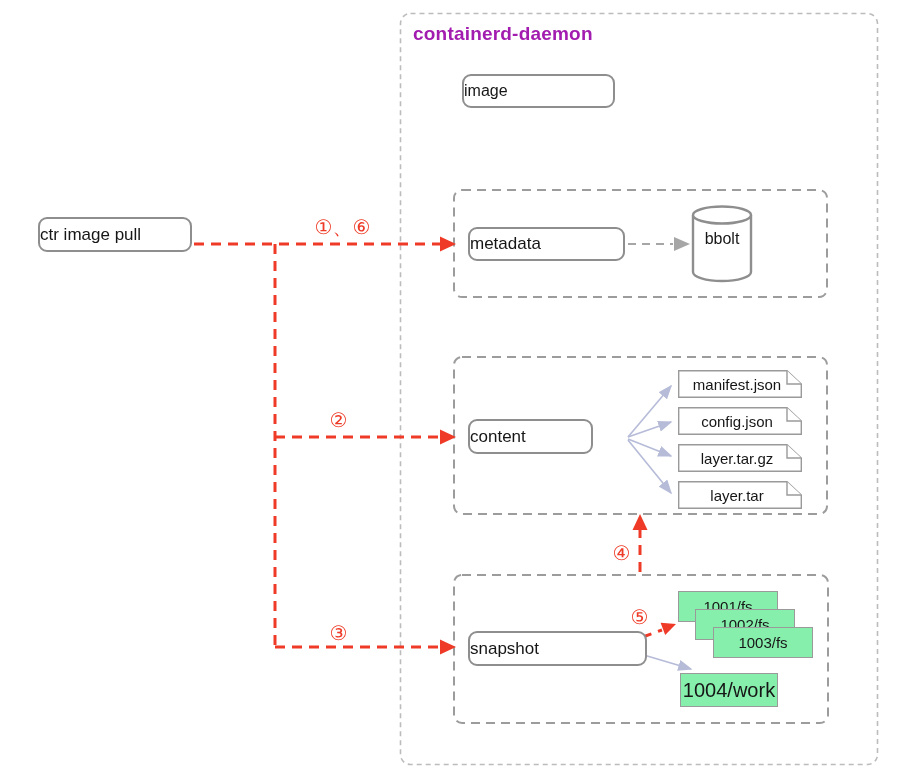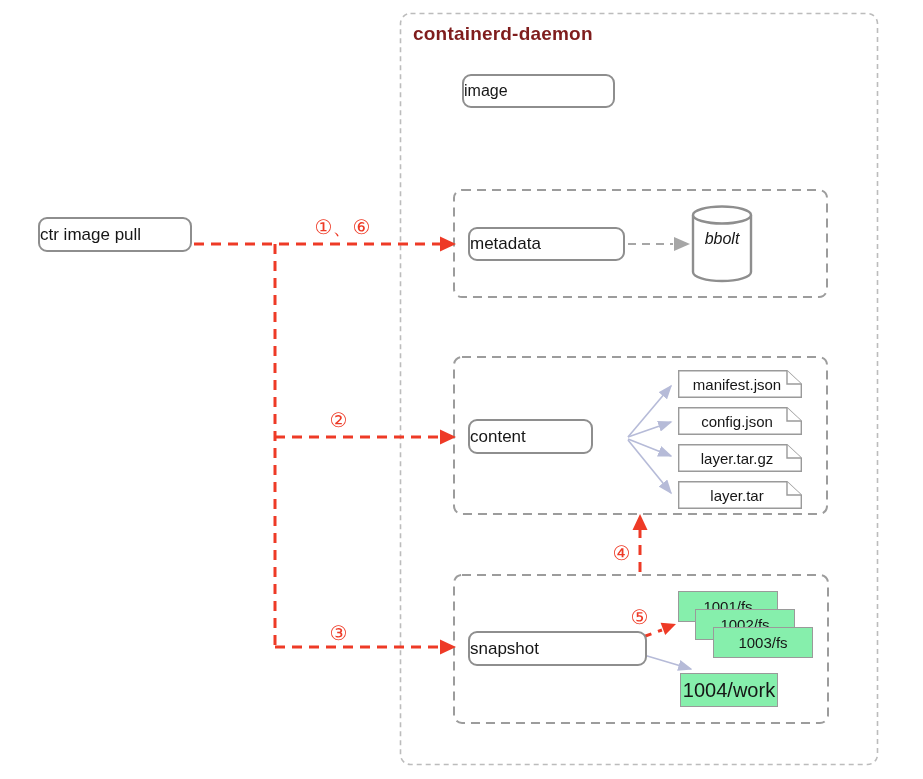--- a/index.html
+++ b/index.html
@@ -7,21 +7,21 @@
     position:relative;width:923px;height:779px;background:#ffffff;overflow:hidden;
     font-family:"Liberation Sans", sans-serif;color:#161616;
   }
   #arrows{position:absolute;left:0;top:0;z-index:1;}
   .node{
     position:absolute;z-index:2;background:#ffffff;border:2px solid #8e8e8e;
     border-radius:9px;display:flex;align-items:center;justify-content:flex-start;
     font-size:17px;color:#161616;box-sizing:border-box;
   }
   .daemon-title{
-    position:absolute;z-index:2;font-weight:bold;font-size:19px;color:#7f1d1d;
+    position:absolute;z-index:2;font-weight:bold;font-size:19px;color:#a21caf;
     letter-spacing:0.2px;
   }
   .file-item{position:absolute;z-index:3;width:124px;height:28px;}
   .file-item svg{position:absolute;left:0;top:0;}
   .file-item .file-label{
     position:absolute;left:0;top:0;width:118px;height:28px;z-index:2;
     display:flex;align-items:center;justify-content:center;font-size:15px;
   }
   .fsbox{
     position:absolute;background:#86efac;border:1.4px solid #9a9a9a;
@@ -96,21 +96,21 @@
   </div>
 
   <div class="node" style="left:462px;top:74px;width:153px;height:34px;font-size:16px;">
     <span>image</span>
   </div>
 
   <div class="node" style="left:468px;top:227px;width:157px;height:34px;">
     <span>metadata</span>
   </div>
 
-  <div class="cylinder" style="left:690px;top:204px;font-style:italic;">
+  <div class="cylinder" style="left:690px;top:204px;">
     <svg width="64" height="80" viewBox="0 0 64 80">
       <path d="M3,11 v57 a29,9 0 0 0 58,0 v-57" fill="#ffffff" stroke="#8e8e8e" stroke-width="2.4"></path>
       <ellipse cx="32" cy="11" rx="29" ry="8.5" fill="#ffffff" stroke="#8e8e8e" stroke-width="2.4"></ellipse>
     </svg>
     <div class="cyl-label">bbolt</div>
   </div>
 
   <div class="node" style="left:468px;top:419px;width:125px;height:35px;">
     <span>content</span>
   </div>

